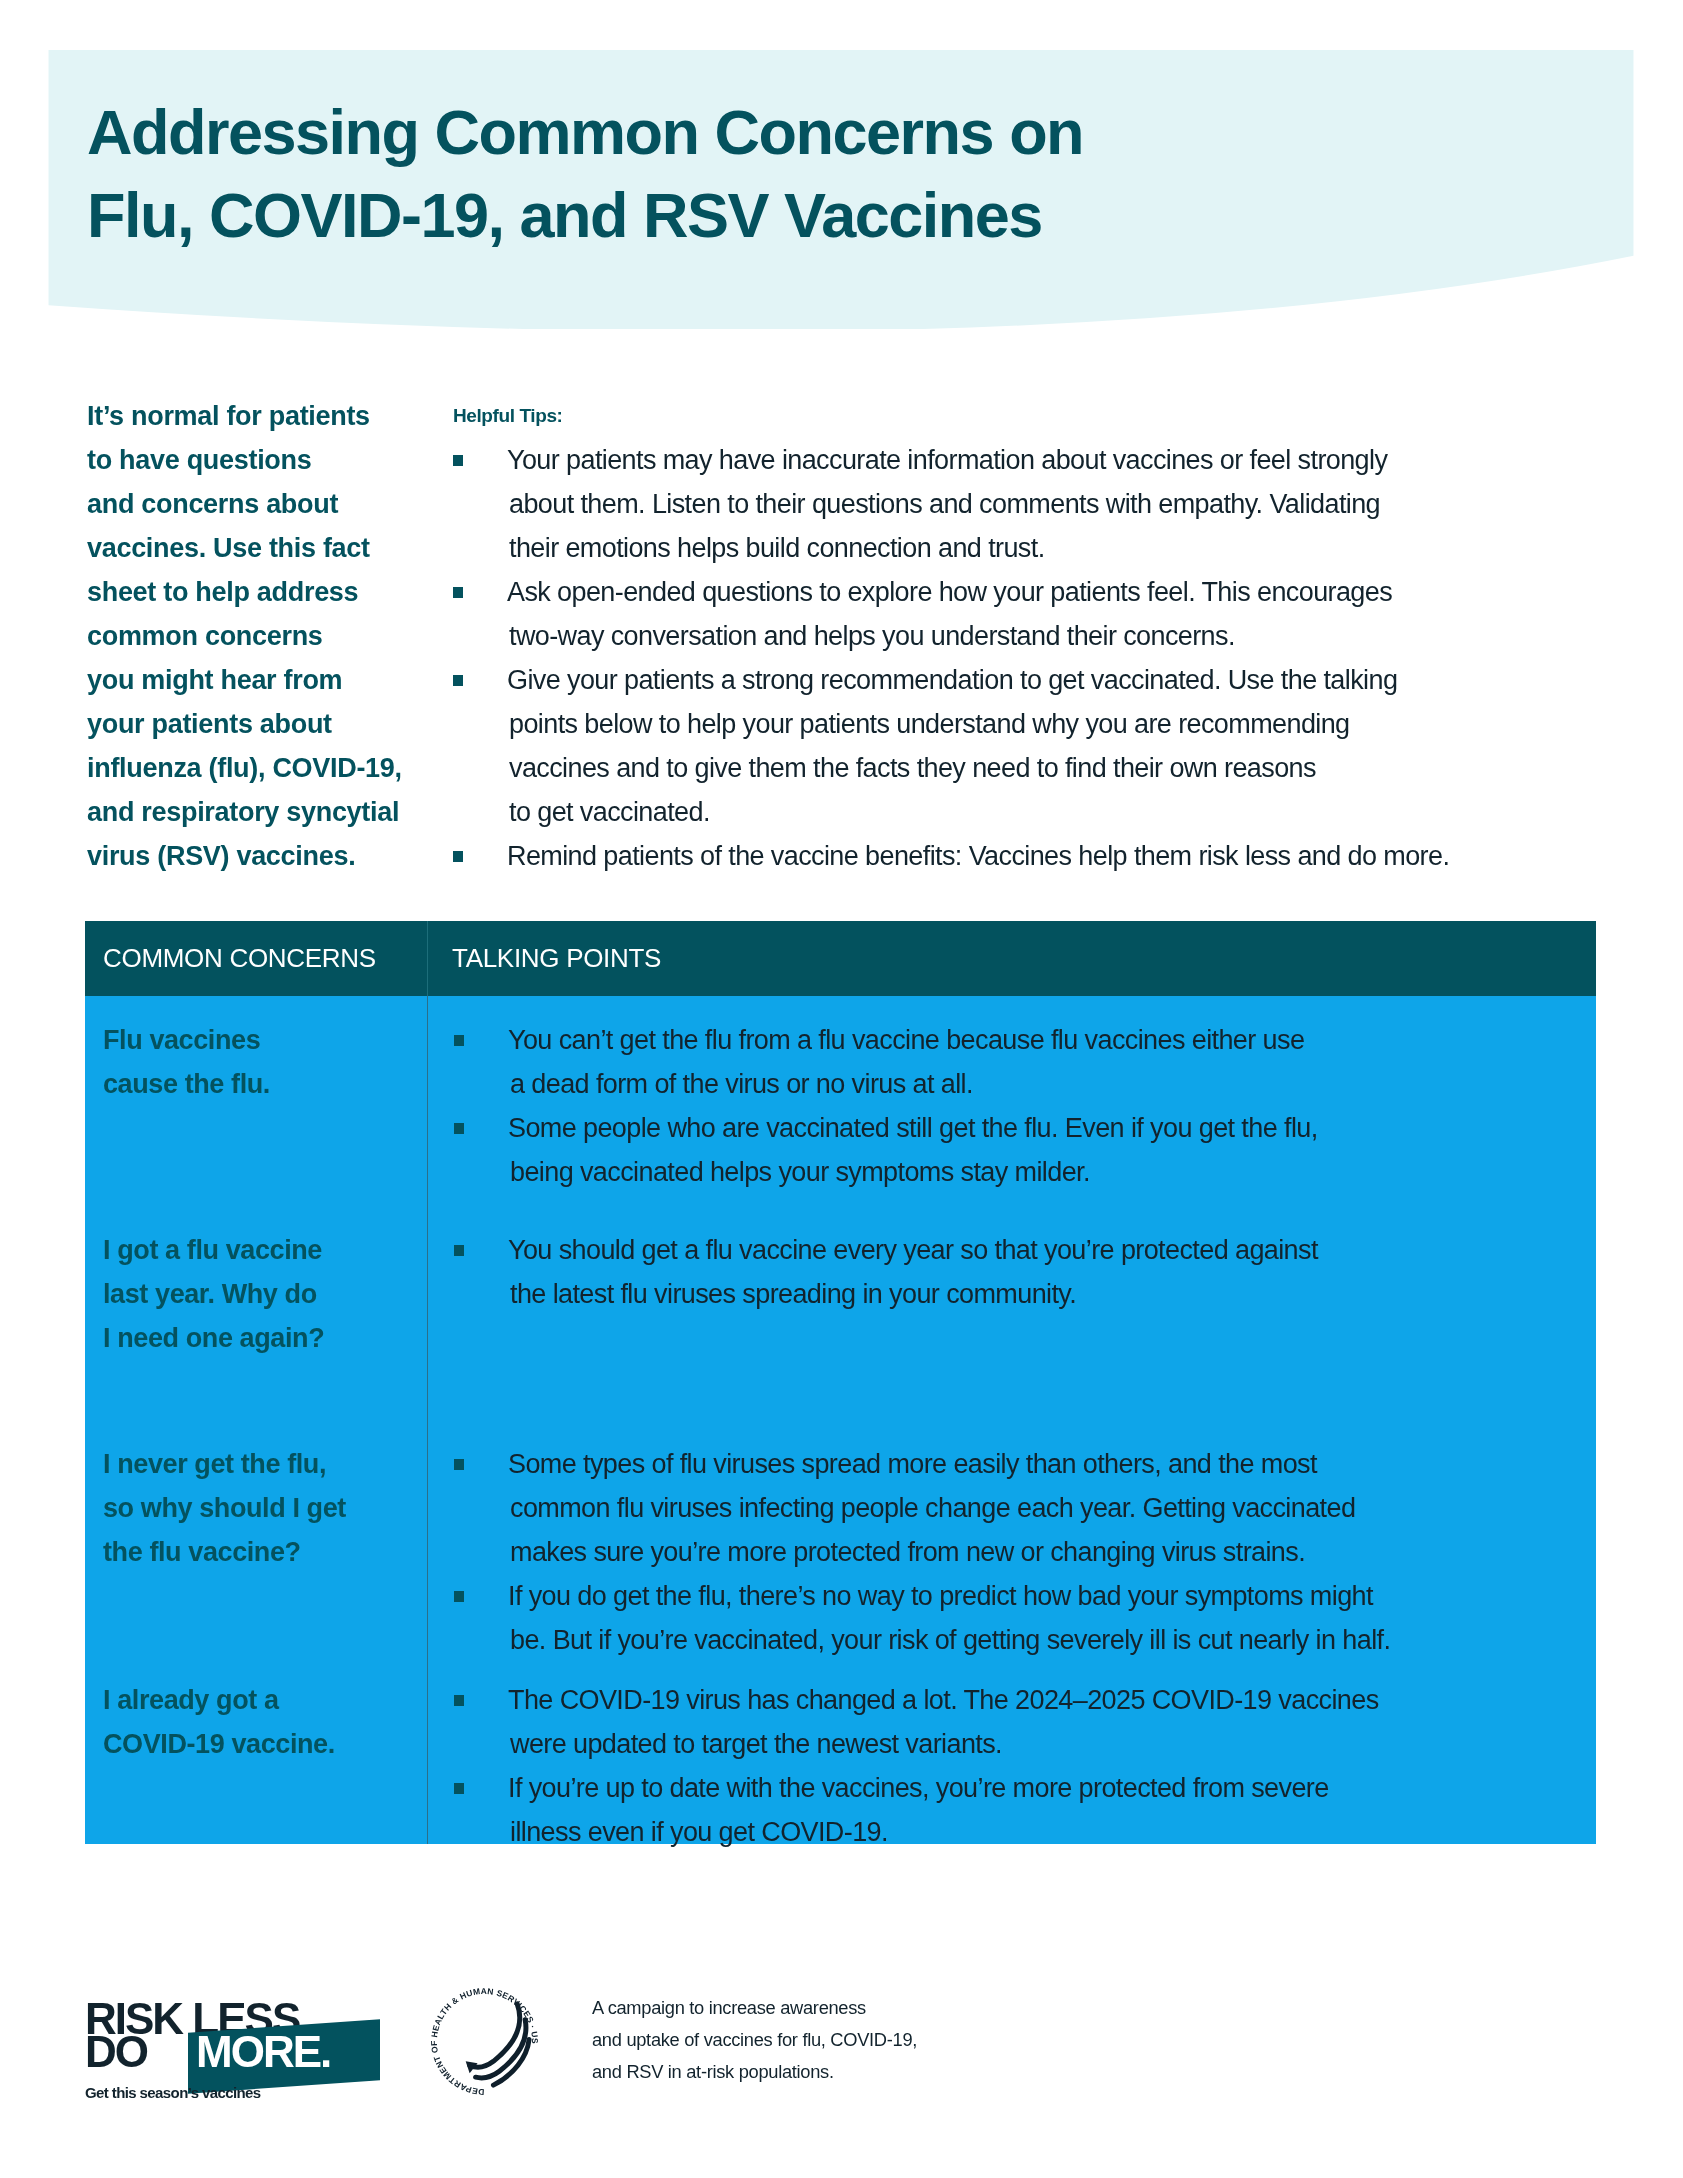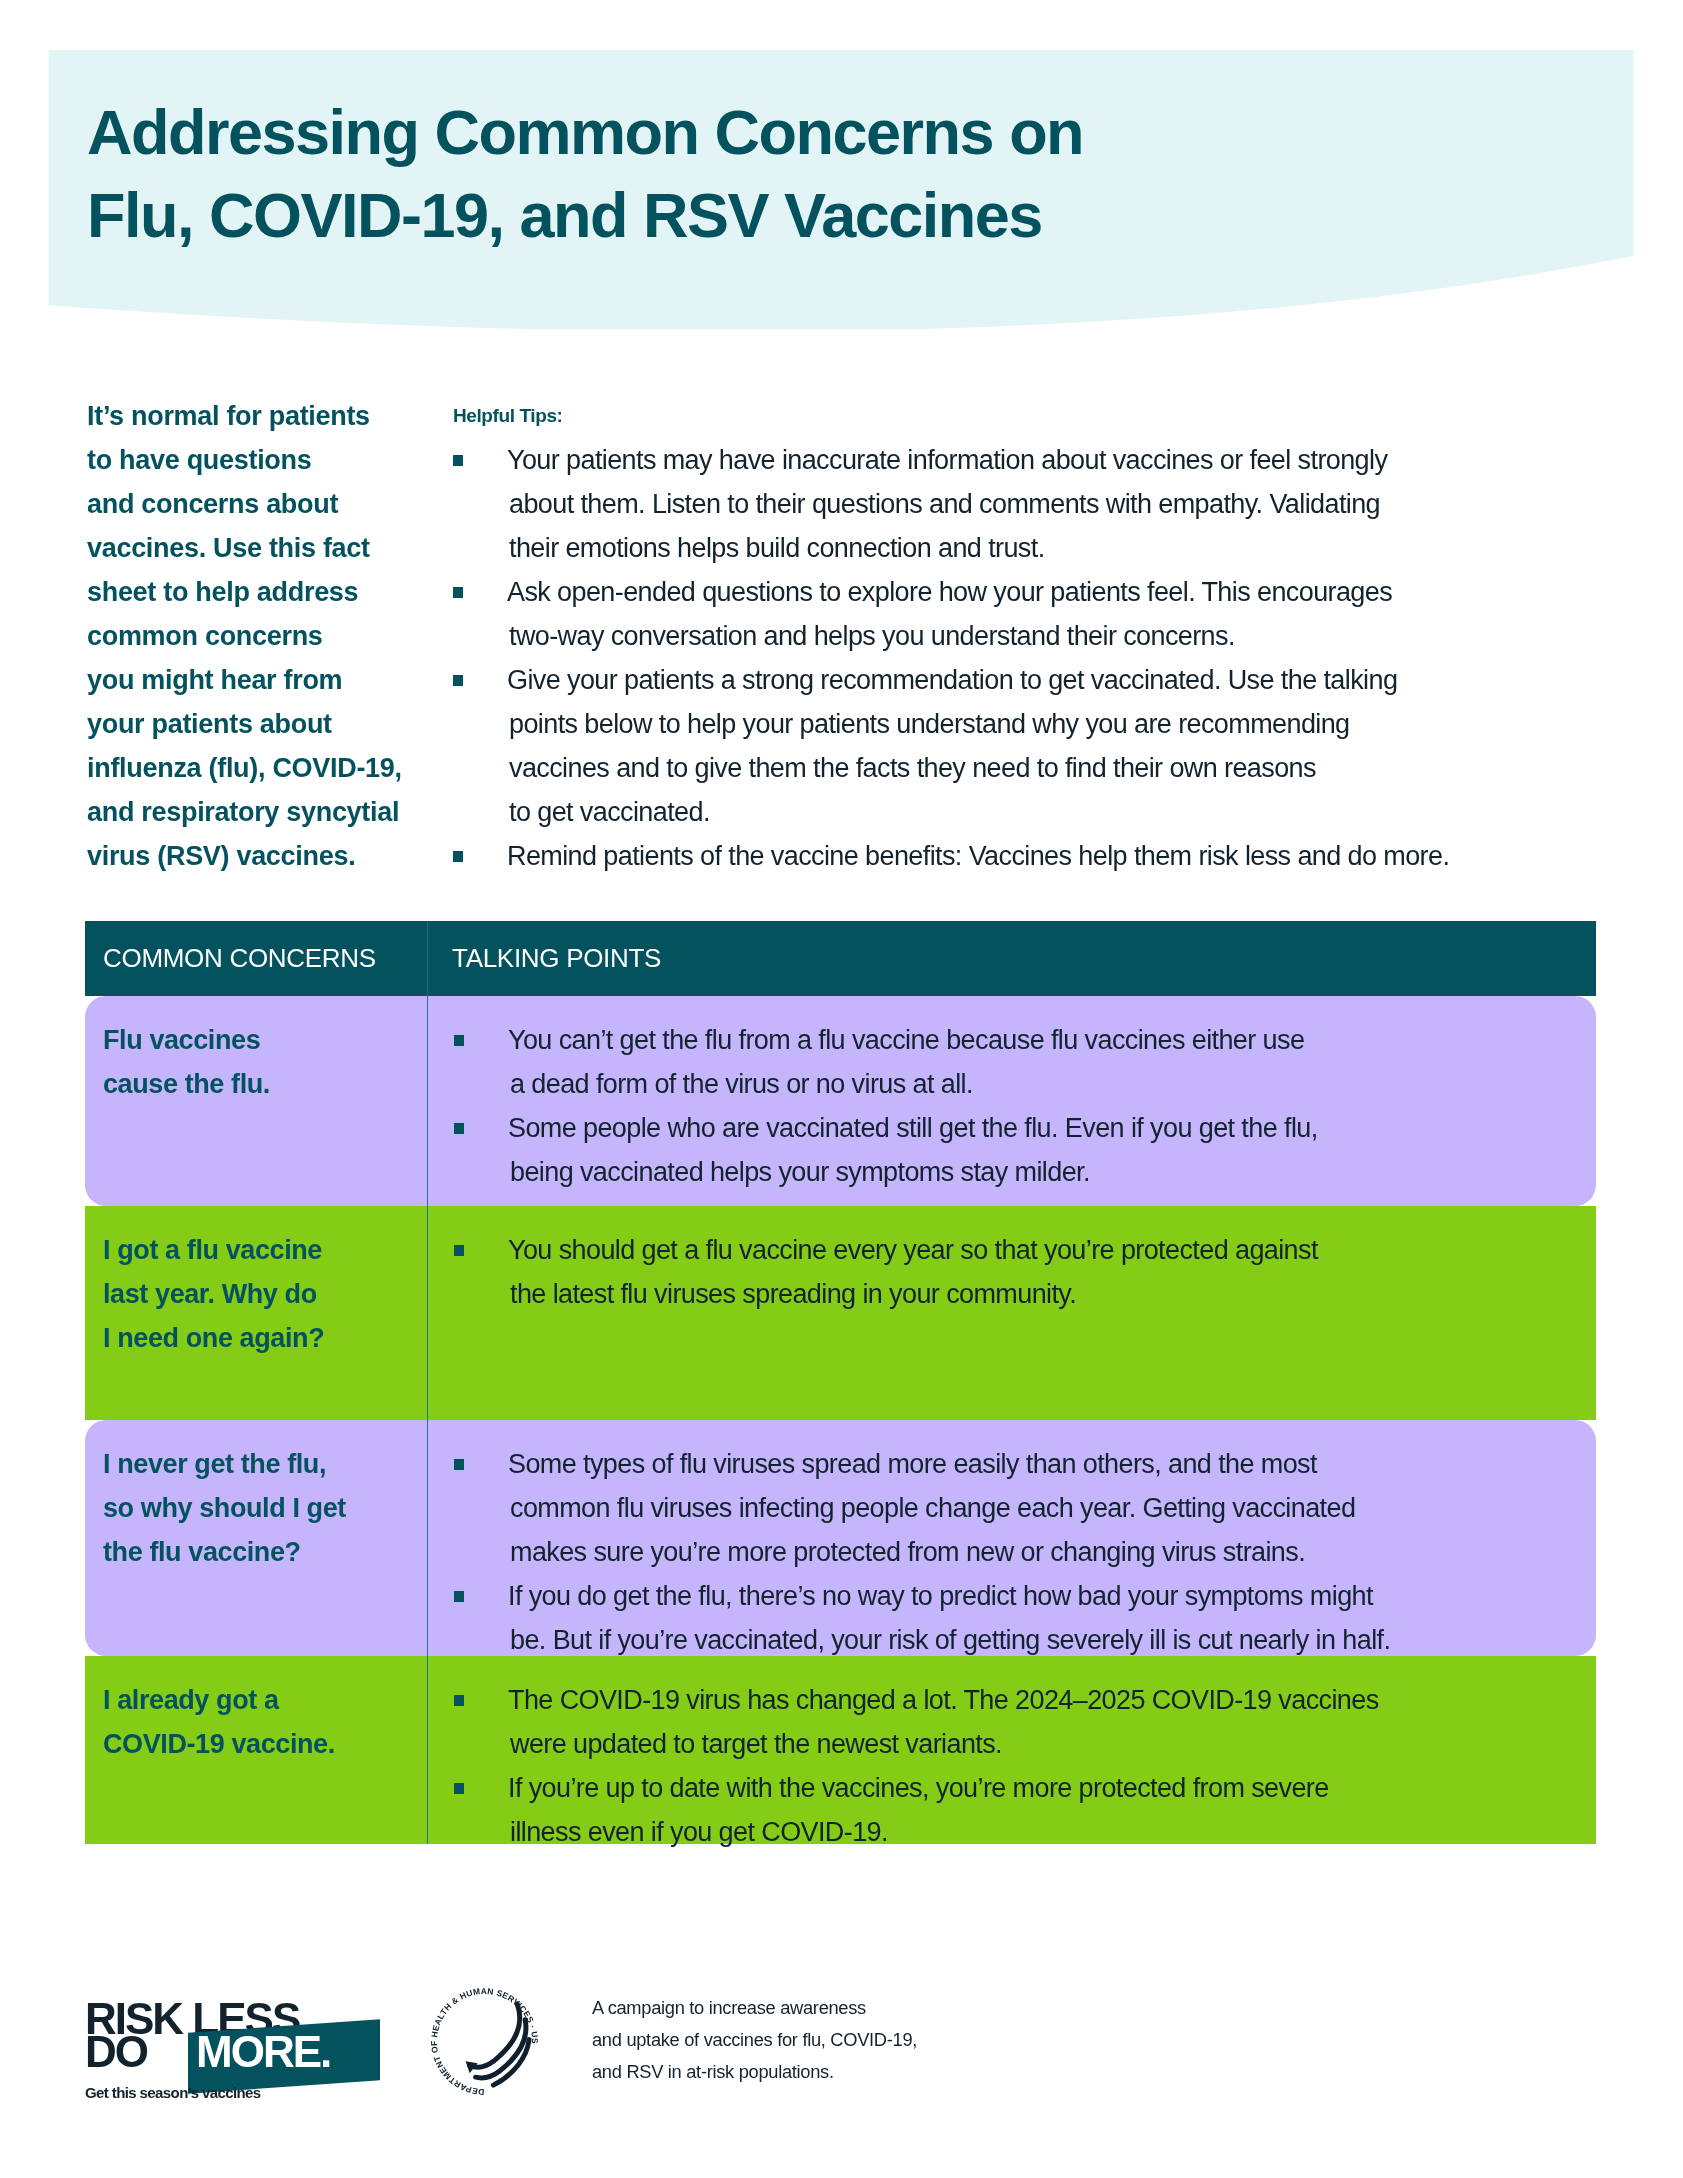--- a/index.html
+++ b/index.html
@@ -26,22 +26,22 @@
     .bullet-item .line.cont { padding-left: 2px; }
     .bullet-sq { position: absolute; left: 0; top: 17px; width: 10px; height: 11px; background: #04525e; }
 
     
     .table { position: absolute; left: 85px; top: 921px; width: 1511px; }
     .thead { display: flex; height: 75px; background: #03525e; color: #ffffff; }
     .th { font-size: 26px; font-weight: 400; line-height: 75px; letter-spacing: -0.3px; text-transform: uppercase; }
     .th.c1 { width: 343px; padding-left: 18px; border-right: 1px solid #1d6e7a; }
     .th.c2 { flex: 1; padding-left: 24px; }
     .row { display: flex; }
-    .row.gray { background: #c4b5fd; border-radius: 21px; }
-    .row.white { background: #84cc16; }
+    .row.gray { background: #0ea5e9; }
+    .row.white { background: #0ea5e9; }
     .cell-c1 { width: 343px; padding-left: 18px; padding-top: 22px; border-right: 1.5px solid #2b6f8a;
                font-weight: 700; font-size: 27px; line-height: 44px; color: #04525e; letter-spacing: -0.4px; }
     .cell-c1 .line { display: block; white-space: nowrap; }
     .cell-c2 { flex: 1; padding-left: 26px; padding-top: 22px; }
     .row1 { height: 210px; }
     .row2 { height: 214px; }
     .row3 { height: 236px; }
     .row4 { height: 188px; }
 
     

